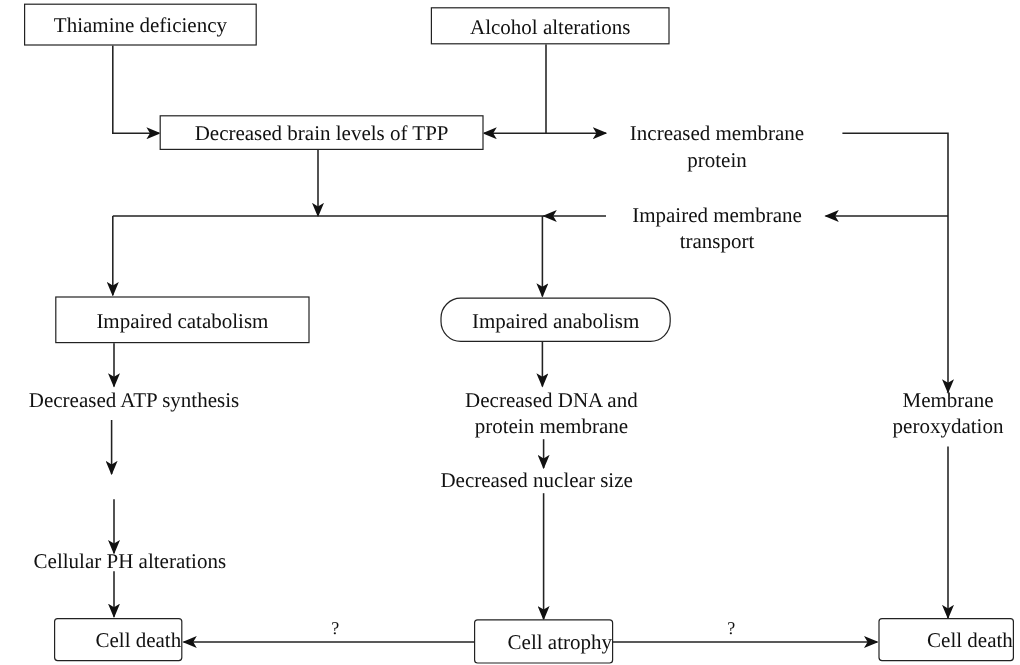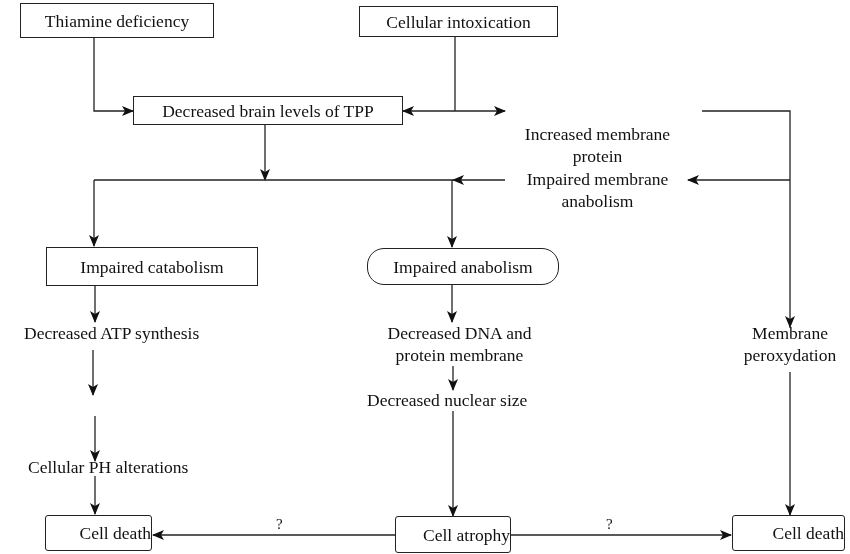--- a/index.html
+++ b/index.html
@@ -62,39 +62,39 @@
 
       <line x1="395" y1="535" x2="153" y2="535" marker-end="url(#ah)"></line>
       <line x1="510" y1="535" x2="731" y2="535" marker-end="url(#ah)"></line>
     </g>
   </svg>
 
   <div class="lbl box" style="left:20px;top:3px;width:194px;height:35px;">
     <span>Thiamine deficiency</span>
   </div>
   <div class="lbl box" style="left:359px;top:6px;width:199px;height:31px;">
-    <span>Cellular intoxication</span>
+    <span>Alcohol alterations</span>
   </div>
   <div class="lbl box" style="left:133px;top:96px;width:270px;height:29px;">
     <span>Decreased brain levels of TPP</span>
   </div>
   <div class="lbl box" style="left:4px;top:247px;width:212px;height:39px;margin-left:42px;">
     <span>Impaired catabolism</span>
   </div>
   <div class="lbl box" style="left:367px;top:248px;width:192px;height:37px;border-radius:17px;">
     <span>Impaired anabolism</span>
   </div>
 
-  <div class="lbl center" style="left:505px;top:100px;width:185px;margin-top:23px;">
+  <div class="lbl center" style="left:505px;top:100px;width:185px;">
     <div>Increased membrane</div>
     <div>protein</div>
   </div>
   <div class="lbl center" style="left:505px;top:168px;width:185px;">
     <div>Impaired membrane</div>
-    <div>anabolism</div>
+    <div>transport</div>
   </div>
   <div class="lbl" style="left:24px;top:322px;">Decreased ATP synthesis</div>
   <div class="lbl" style="left:28px;top:456px;">Cellular PH alterations</div>
   <div class="lbl center" style="left:362px;top:322px;width:195px;">
     <div>Decreased DNA and</div>
     <div>protein membrane</div>
   </div>
   <div class="lbl" style="left:367px;top:389px;">Decreased nuclear size</div>
   <div class="lbl center" style="left:725px;top:322px;width:130px;">
     <div>Membrane</div>

